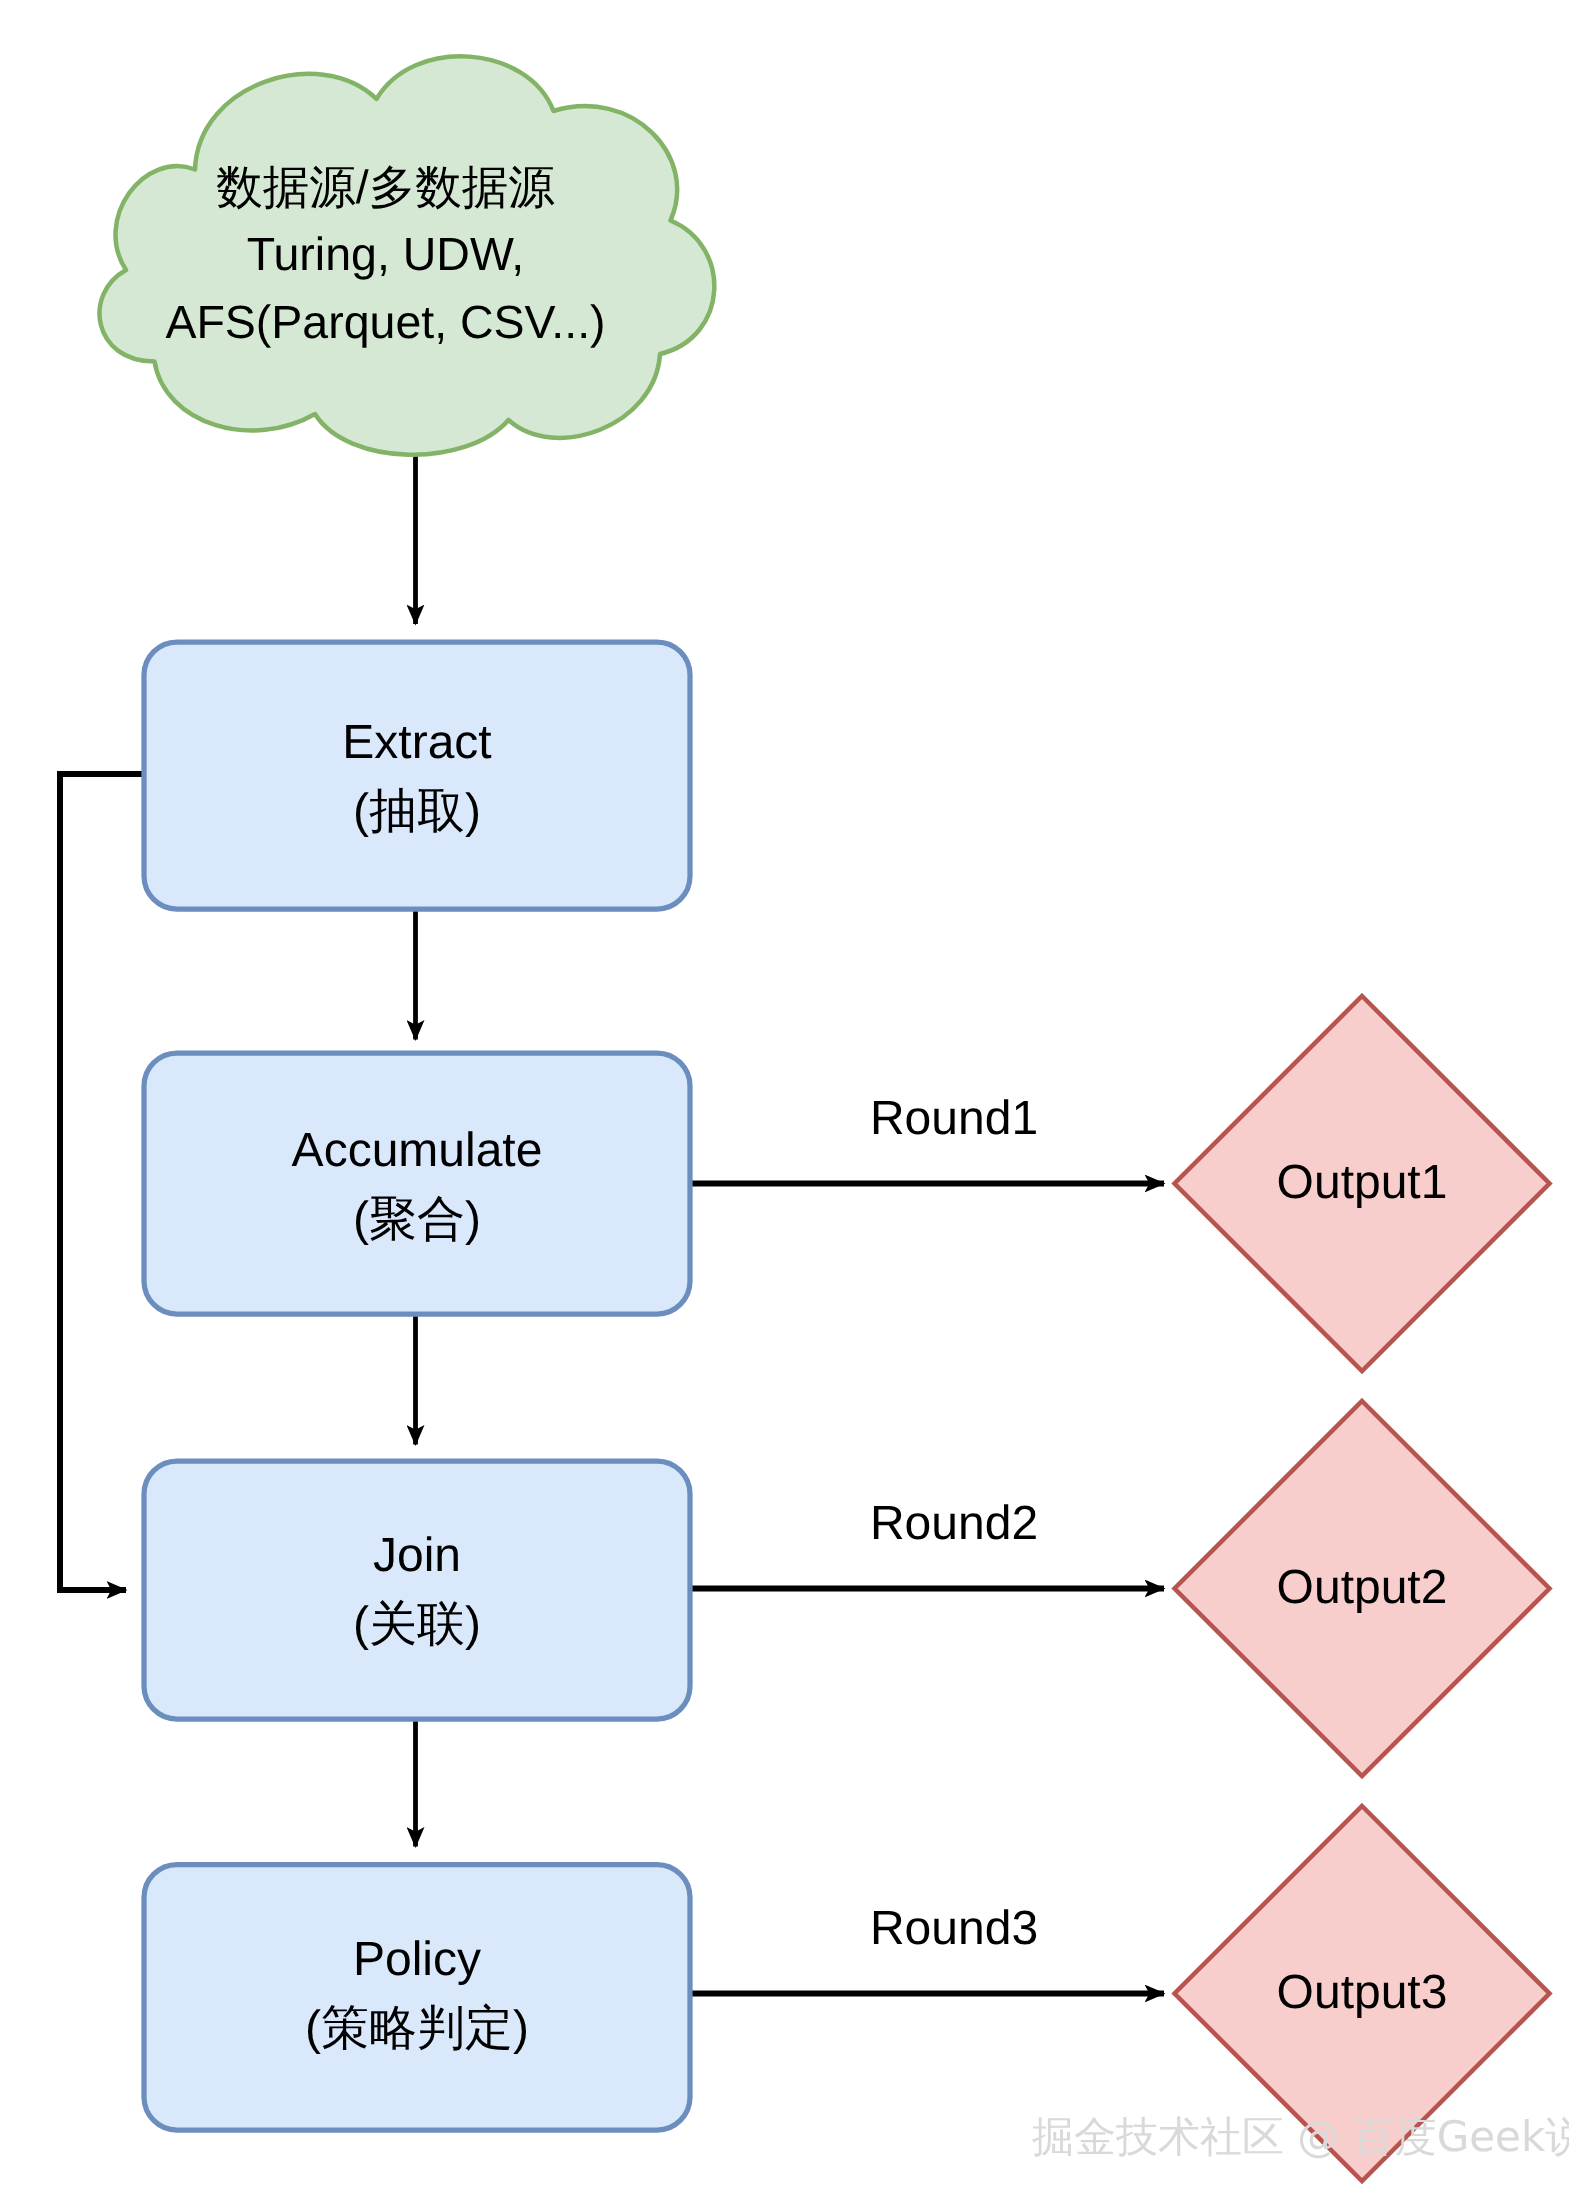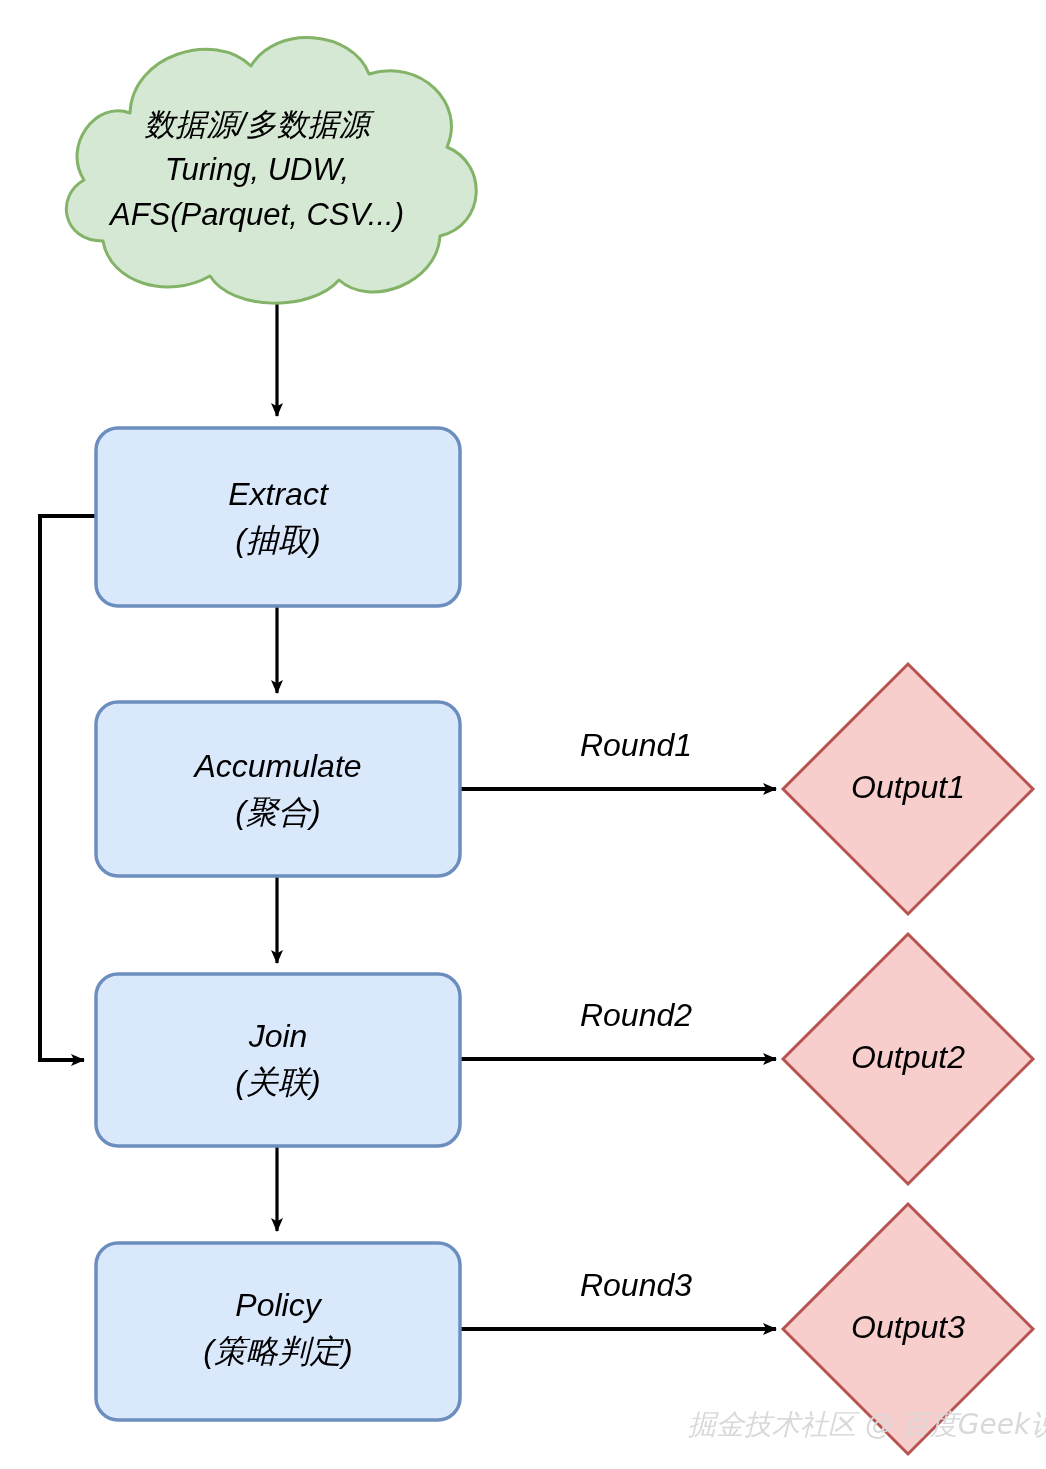--- a/index.html
+++ b/index.html
@@ -13,21 +13,20 @@
     position: relative;
     overflow: hidden;
     font-family: "Liberation Sans", "DejaVu Sans", sans-serif;
   }
   #diagram-root {
     position: absolute;
     left: 0;
     top: 0;
     width: 1046px;
     height: 1469px;
-    font-style: italic;
   }
   svg.canvas {
     position: absolute;
     left: 0;
     top: 0;
     width: 1046px;
     height: 1469px;
     display: block;
   }
   .node-label {

